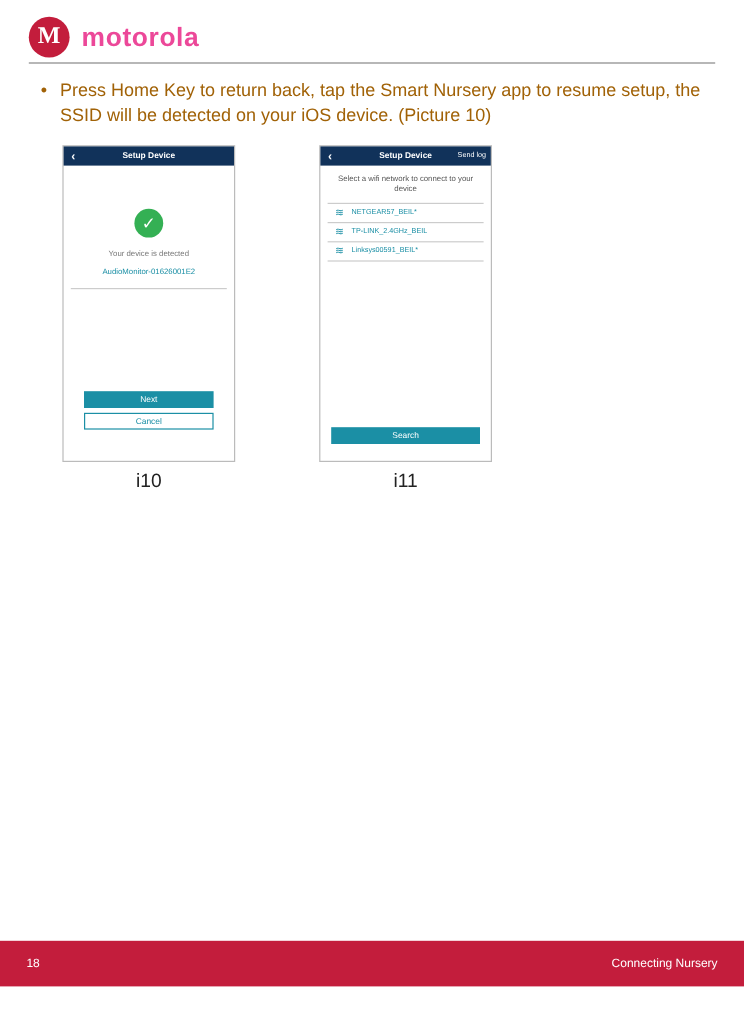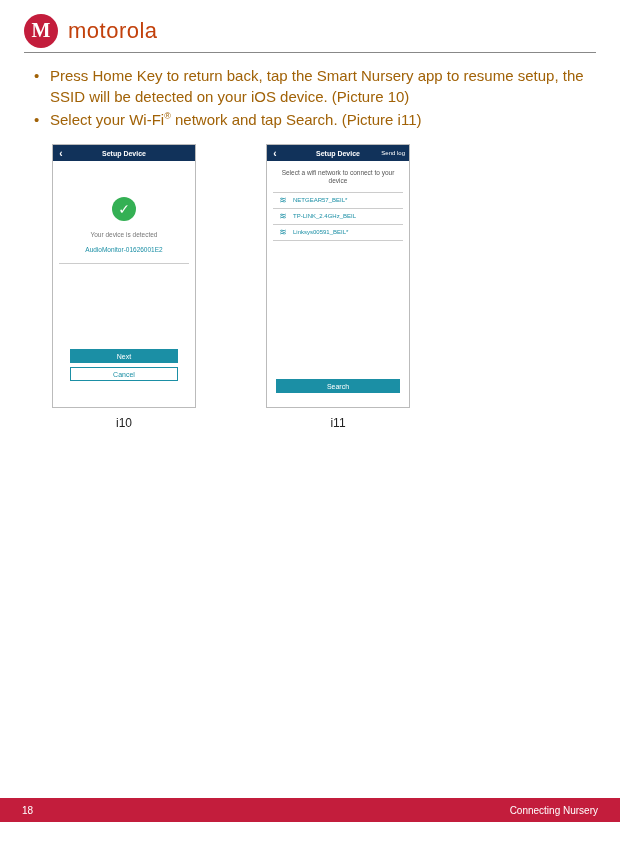--- a/index.html
+++ b/index.html
@@ -2,21 +2,21 @@
 <html><head>
 <meta charset="utf-8">
 <style>
   * { box-sizing: border-box; margin: 0; padding: 0; }
   html, body { width: 620px; height: 844px; font-family: Arial, Helvetica, sans-serif; background: #fff; }
   .page { width: 620px; height: 844px; position: relative; padding: 14px 24px 0 24px; }
 
   .header { display: flex; align-items: center; gap: 10px; padding-bottom: 4px; border-bottom: 1px solid #888; margin-bottom: 12px; }
   .logo-circle { width: 34px; height: 34px; border-radius: 50%; background: #c31d3c; position: relative; }
   .logo-m { position: absolute; left: 50%; top: 50%; transform: translate(-50%, -52%); color: #fff; font-weight: bold; font-size: 20px; font-family: Georgia, serif; }
-  .brand { color: #c2410c; font-size: 22px; font-weight: 400; letter-spacing: 0.5px; }
+  .brand { color: #ec4899; font-size: 22px; font-weight: 700; letter-spacing: 0.5px; }
 
   .content { padding: 0 6px; }
   .bullets { list-style: none; }
   .bullets li { position: relative; padding-left: 20px; font-size: 15px; line-height: 1.4; color: #a16207; margin-bottom: 2px; }
   .bullets li::before { content: "•"; position: absolute; left: 4px; top: 0; }
   .next-word { font-family: 'Arial Narrow', Arial, sans-serif; letter-spacing: 0.5px; }
   sup { font-size: 9px; vertical-align: super; }
 
   .figures { display: flex; gap: 70px; margin: 14px 0 0 22px; }
   .fig-col { display: flex; flex-direction: column; align-items: center; }
@@ -35,40 +35,39 @@
   .btn { width: 108px; height: 14px; font-size: 7px; display: flex; align-items: center; justify-content: center; margin-top: 4px; }
   .btn-primary { background: #1b8fa5; color: #fff; }
   .btn-outline { background: #fff; color: #1b8fa5; border: 1px solid #1b8fa5; }
 
   .instruction-text { font-size: 6.5px; color: #555; text-align: center; line-height: 1.3; margin-top: 2px; margin-bottom: 6px; }
   .wifi-list { width: 100%; border-top: 1px solid #ccc; }
   .wifi-row { height: 16px; display: flex; align-items: center; border-bottom: 1px solid #ccc; padding: 0 4px; gap: 4px; }
   .wifi-icon { color: #1b8fa5; font-size: 9px; width: 12px; text-align: center; }
   .wifi-name { color: #1b8fa5; font-size: 6px; }
 
-  .caption { font-size: 12px; color: #222; margin-top: 8px; text-align: right; }
+  .caption { font-size: 16px; color: #222; margin-top: 8px; text-align: right; }
 
-  .footer { position: absolute; left: 0; bottom: 22px; width: 620px; height: 24px; background: #c31d3c; color: #fff; display: flex; align-items: center; justify-content: space-between; padding: 0 22px; font-size: 10px; }
+  .footer { position: absolute; left: 0; bottom: 22px; width: 620px; height: 38px; background: #c31d3c; color: #fff; display: flex; align-items: center; justify-content: space-between; padding: 0 22px; font-size: 10px; }
 </style>
 </head>
 <body>
 
 <div class="page">
 
   <div class="header">
     <div class="logo-circle">
       <span class="logo-m">M</span>
     </div>
     <span class="brand">motorola</span>
   </div>
 
   <div class="content">
     <ul class="bullets">
       <li><span>Press Home Key to return back, tap the Smart Nursery app to resume setup, the SSID will be detected on your iOS device. (Picture 10)</span></li>
-      <li><span>Select your Wi-Fi</span><sup>®</sup><span> network and tap Search. (Picture i11)</span></li>
     </ul>
 
     <div class="figures">
 
       <div class="fig-col">
         <div class="phone">
           <div class="phone-header">
             <span class="back">‹</span>
             <span class="title">Setup Device</span>
           </div>

